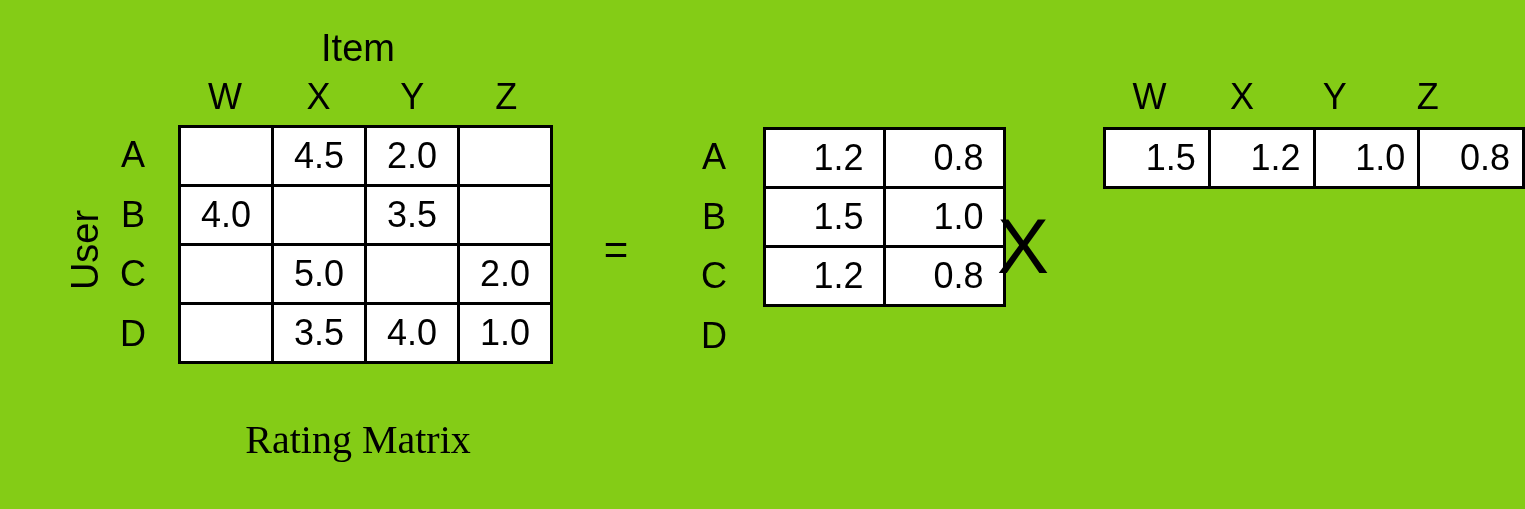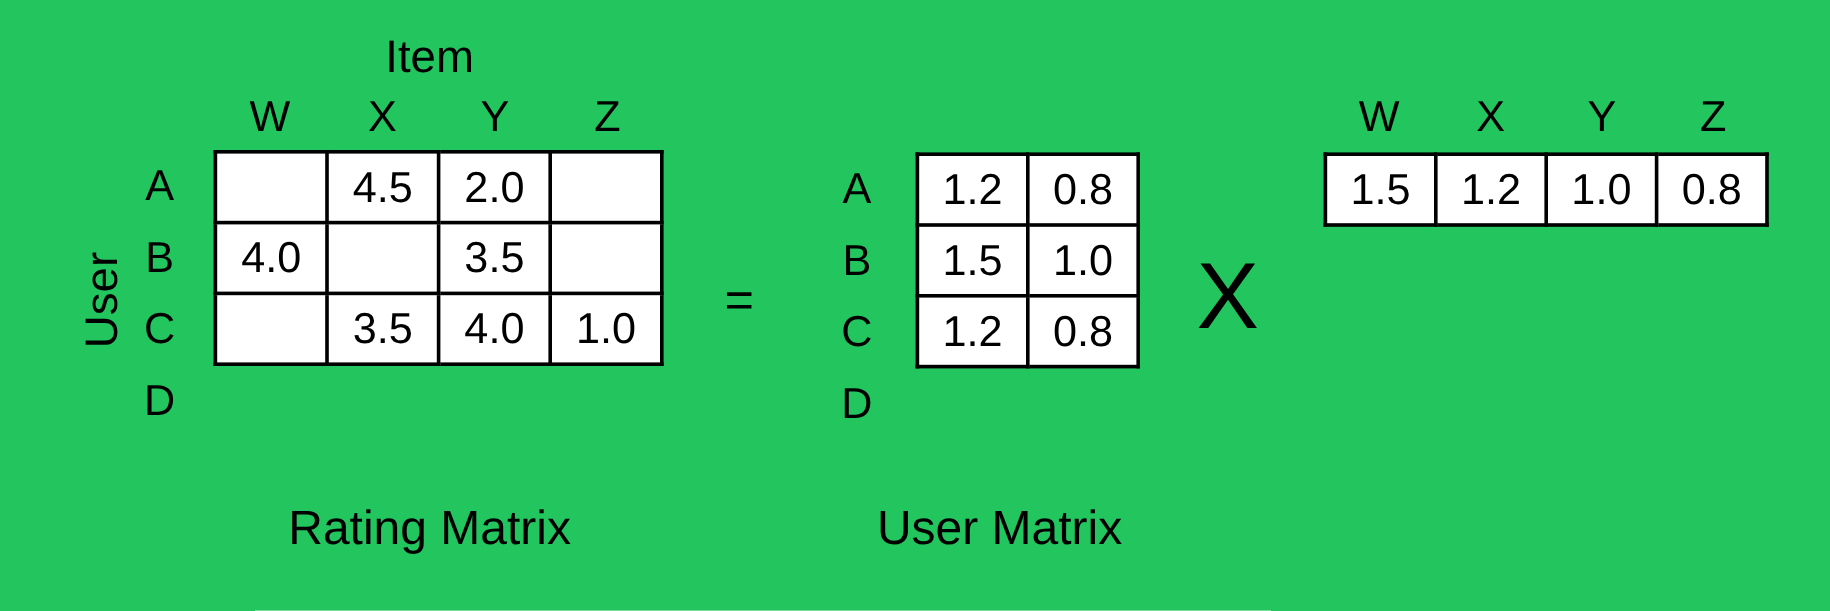--- a/index.html
+++ b/index.html
@@ -4,21 +4,21 @@
 <style>
   html, body {
     margin: 0;
     padding: 0;
     background: #ffffff;
   }
   #canvas {
     position: relative;
     width: 1525px;
     height: 509px;
-    background: #22c55e;
+    background: #84cc16;
     color: #000000;
     font-family: "Liberation Sans", "DejaVu Sans", sans-serif;
     overflow: hidden;
   }
   .abs { position: absolute; }
   .center-anchor { transform: translate(-50%, -50%); }
   .x-anchor { transform: translateX(-50%); }
 
   .axis-label {
     font-size: 38px;
@@ -59,26 +59,27 @@
   table.matrix td {
     border: 3px solid #000000;
     height: 56px;
     padding: 0;
     text-align: center;
     vertical-align: middle;
     font-size: 36px;
     background: #ffffff;
   }
   table.matrix td.w90 { width: 90px; }
-  table.matrix td.w89 { width: 89px; }
+  table.matrix td.w89 { width: 89px; padding-left: 28px; }
 
   .caption {
     font-size: 40px;
     line-height: 1.1;
     white-space: nowrap;
+    font-family: Liberation Serif, serif;
   }
   .op-equals {
     font-size: 42px;
     line-height: 1;
   }
   .op-multiply {
     font-size: 78px;
     line-height: 1;
   }
 </style>
@@ -114,20 +115,26 @@
       <td class="w90"></td>
     </tr>
     <tr>
       <td class="w90">4.0</td>
       <td class="w90"></td>
       <td class="w90">3.5</td>
       <td class="w90"></td>
     </tr>
     <tr>
       <td class="w90"></td>
+      <td class="w90">5.0</td>
+      <td class="w90"></td>
+      <td class="w90">2.0</td>
+    </tr>
+    <tr>
+      <td class="w90"></td>
       <td class="w90">3.5</td>
       <td class="w90">4.0</td>
       <td class="w90">1.0</td>
     </tr>
   </tbody>
     </table>
 
   <div class="abs caption x-anchor" style="left:358px; top:418px;">Rating Matrix</div>
 
   <div class="abs op-equals center-anchor" style="left:616px; top:250px;">=</div>
@@ -149,21 +156,20 @@
       <td class="w89">1.5</td>
       <td class="w89">1.0</td>
     </tr>
     <tr>
       <td class="w89">1.2</td>
       <td class="w89">0.8</td>
     </tr>
   </tbody>
     </table>
 
-  <div class="abs caption x-anchor" style="left:833px; top:418px;">User Matrix</div>
 
   <div class="abs op-multiply center-anchor" style="left:1023px; top:246px;">X</div>
 
   <div class="abs header-row" style="left:1103px; top:75px; width:371px;">
     <div class="hcell">W</div>
     <div class="hcell">X</div>
     <div class="hcell">Y</div>
     <div class="hcell">Z</div>
   </div>
 

